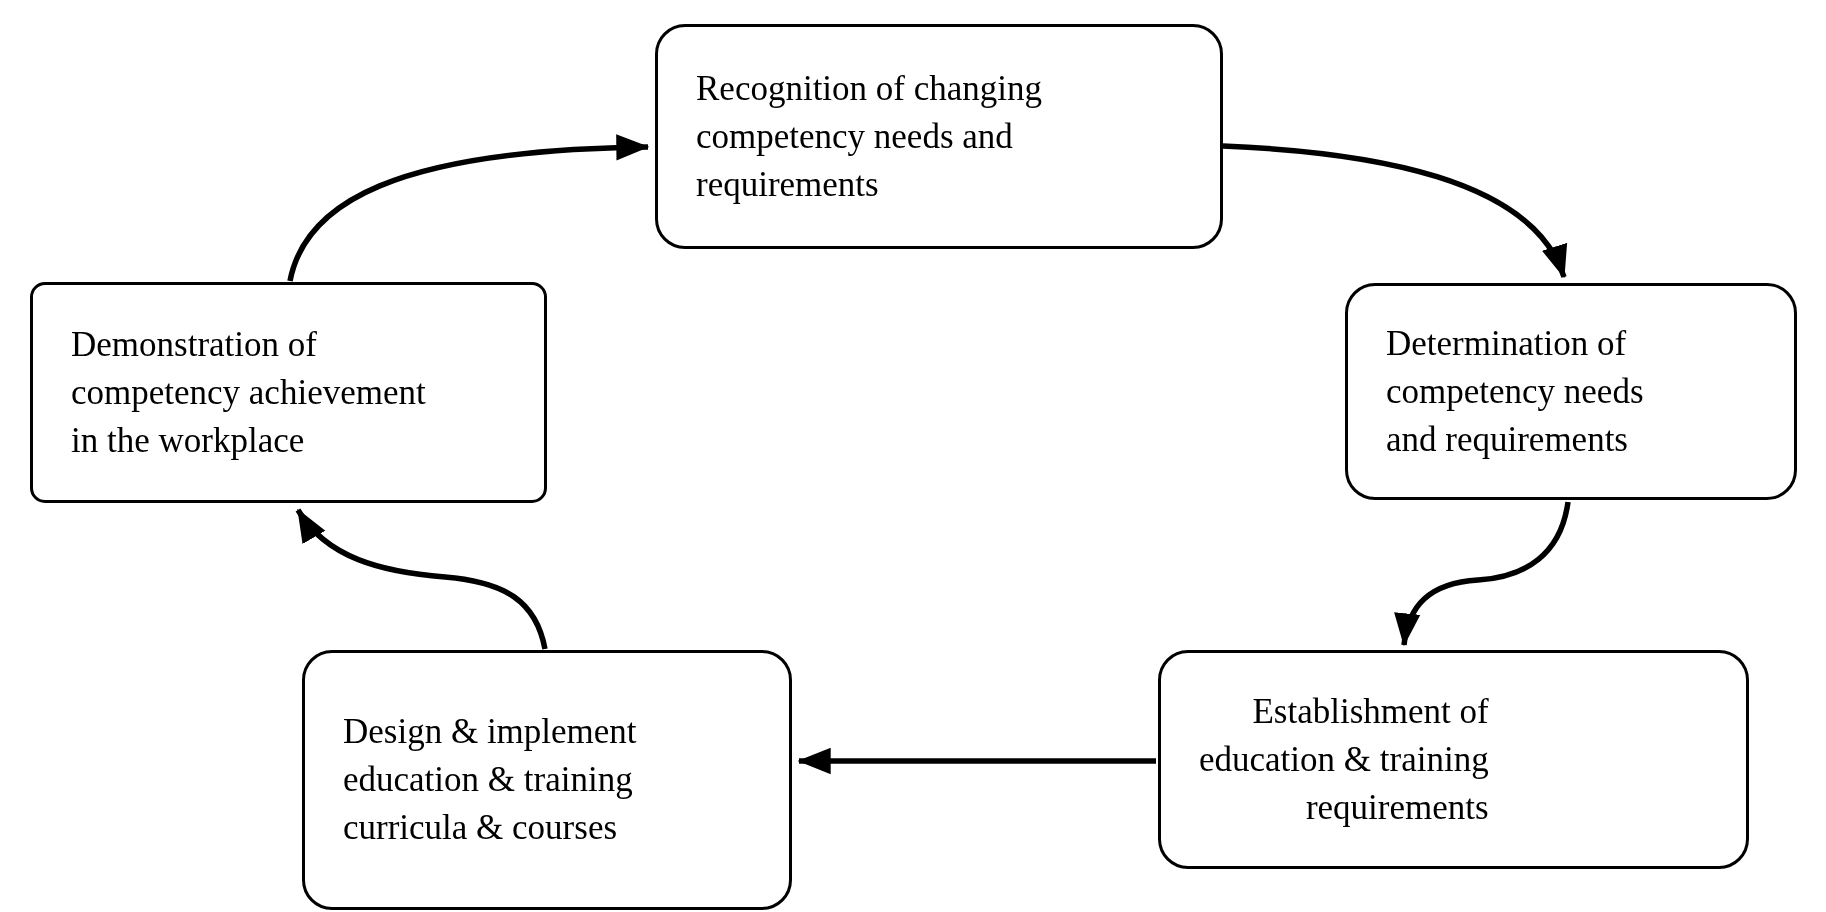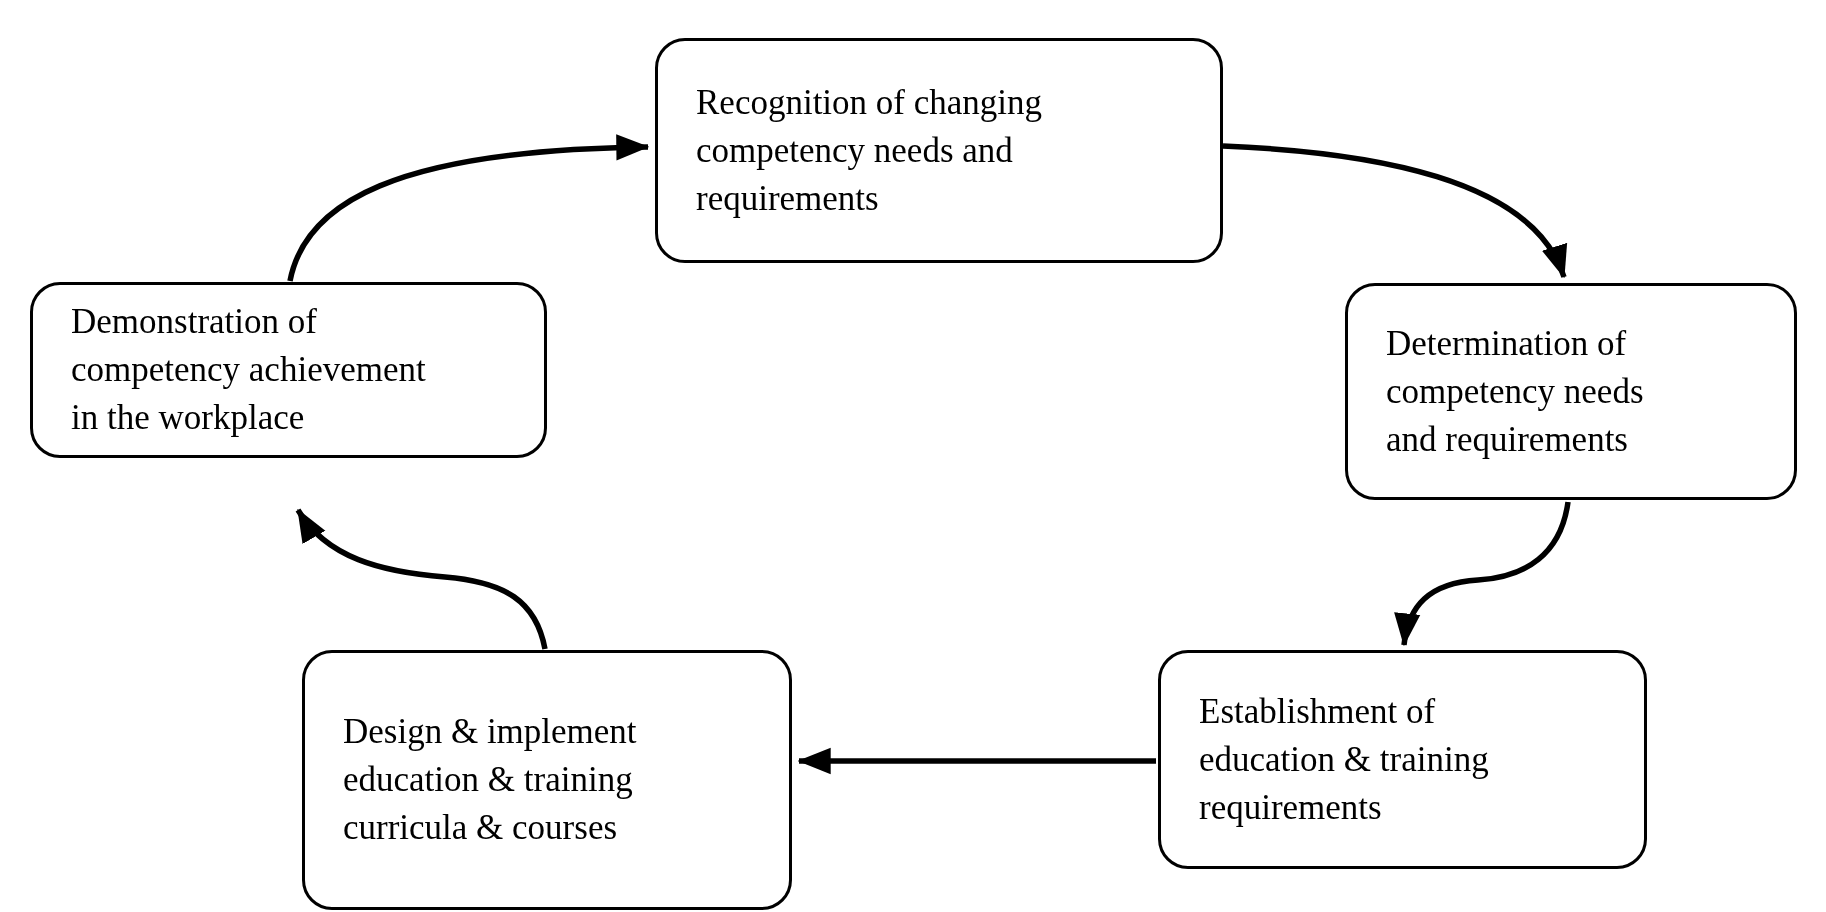--- a/index.html
+++ b/index.html
@@ -37,25 +37,25 @@
     align-items: center;
   }
   .node-label {
     display: block;
     padding: 0 14px 0 38px;
     font-size: 35px;
     line-height: 48px;
     color: #000000;
     white-space: pre-line;
   }
-  .node-recognition   { left: 655px;  top: 38px;  width: 568px; height: 225px; }
+  .node-recognition   { left: 655px;  top: 24px;  width: 568px; height: 225px; }
   .node-determination { left: 1345px; top: 283px; width: 452px; height: 217px; font-family: Liberation Serif, serif; }
-  .node-establishment { left: 1158px; top: 650px; width: 489px; height: 219px; }
+  .node-establishment { left: 1158px; top: 650px; width: 591px; height: 219px; text-align: right; }
   .node-design        { left: 302px;  top: 650px; width: 490px; height: 260px; }
-  .node-demonstration { left: 30px;   top: 282px; width: 517px; height: 176px; }
+  .node-demonstration { left: 30px;   top: 282px; width: 517px; height: 221px; border-radius: 15px; }
 </style>
 </head>
 <body>
 
 <div class="stage">
 
   <svg class="arrows" width="1826" height="912" viewBox="0 0 1826 912" xmlns="http://www.w3.org/2000/svg">
     <defs>
       <marker id="ah" viewBox="0 0 10 8" refX="9.6" refY="4" markerWidth="6" markerHeight="5" orient="auto">
         <path d="M0 0 L10 4 L0 8 Z" fill="#000000"></path>

